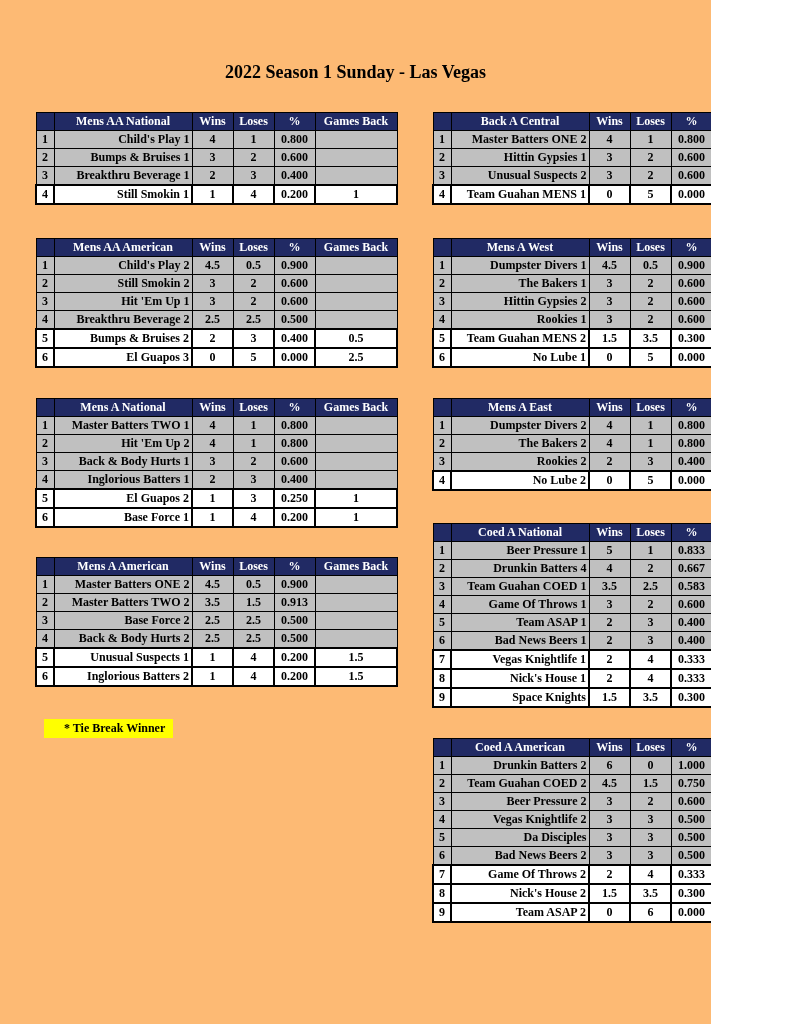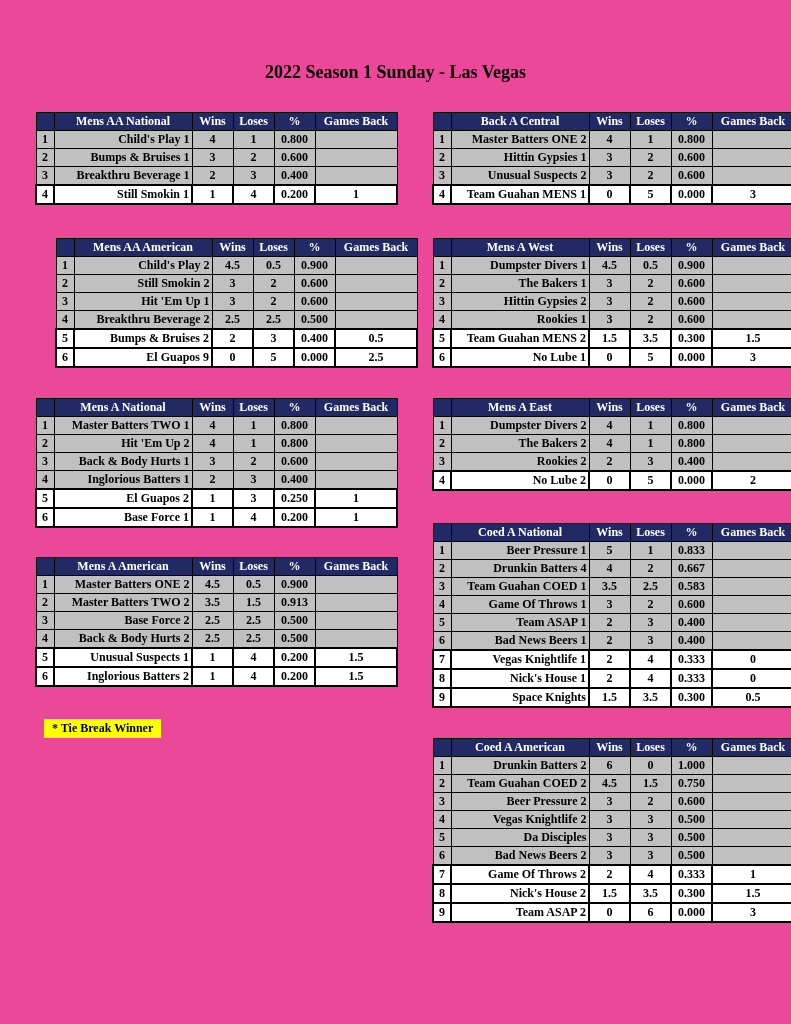--- a/index.html
+++ b/index.html
@@ -1,20 +1,20 @@
 <!DOCTYPE html>
 <html style="--header-bg: #212A64; --header-text: #FFFFFF; --row-gray: #C0C0C0; --row-white: #FFFFFF; --highlight: #FFFF00; --border: #000000;"><head>
 <meta charset="utf-8">
 <style>
   html, body { margin: 0; padding: 0; background: #ffffff; }
   .page {
     position: relative;
-    width: 791px;
+    width: 711px;
     height: 1024px;
-    background: #ec4899;
+    background: #fdba74;
     font-family: "Liberation Serif", serif;
     overflow: hidden;
   }
   .page-title {
     position: absolute;
     top: 62px;
     left: 0;
     width: 100%;
     text-align: center;
     font-size: 18px;
@@ -55,21 +55,21 @@
   td.rank { text-align: center; padding: 0; }
   td.name { text-align: right; padding-left: 3px; }
   td.num, td.gb { text-align: center; }
   .tie-note {
     position: absolute;
     left: 44px;
     top: 719px;
     background: var(--highlight, #FFFF00);
     font-size: 12px;
     font-weight: bold;
-    padding: 2px 8px 2px 8px;
+    padding: 2px 8px 2px 20px;
     color: #000000;
   }
 </style>
 </head>
 <body>
 
 <div class="page" id="page">
   <div class="page-title">2022 Season 1 Sunday - Las Vegas</div>
   <div class="tie-note">* Tie Break Winner</div>
 
@@ -158,21 +158,21 @@
         <tr class="white">
           <td class="rank c-rank">4</td>
           <td class="name c-name">Team Guahan MENS 1</td>
           <td class="num c-num">0</td>
           <td class="num c-num">5</td>
           <td class="num c-num">0.000</td>
           <td class="gb c-gb">3</td>
         </tr>
       </tbody>
     </table>
-    <table class="standings" style="left: 35px; top: 238px; margin-left: 20px;">
+    <table class="standings" style="left: 35px; top: 238px;">
       <thead>
         <tr>
           <th class="c-rank"></th>
           <th class="c-name">Mens AA American</th>
           <th class="c-num">Wins</th>
           <th class="c-num">Loses</th>
           <th class="c-num">%</th>
           <th class="c-gb">Games Back</th>
         </tr>
       </thead>
@@ -212,21 +212,21 @@
         <tr class="white">
           <td class="rank c-rank">5</td>
           <td class="name c-name">Bumps &amp; Bruises 2</td>
           <td class="num c-num">2</td>
           <td class="num c-num">3</td>
           <td class="num c-num">0.400</td>
           <td class="gb c-gb">0.5</td>
         </tr>
         <tr class="white">
           <td class="rank c-rank">6</td>
-          <td class="name c-name">El Guapos 9</td>
+          <td class="name c-name">El Guapos 3</td>
           <td class="num c-num">0</td>
           <td class="num c-num">5</td>
           <td class="num c-num">0.000</td>
           <td class="gb c-gb">2.5</td>
         </tr>
       </tbody>
     </table>
     <table class="standings" style="left: 432px; top: 238px;">
       <thead>
         <tr>

